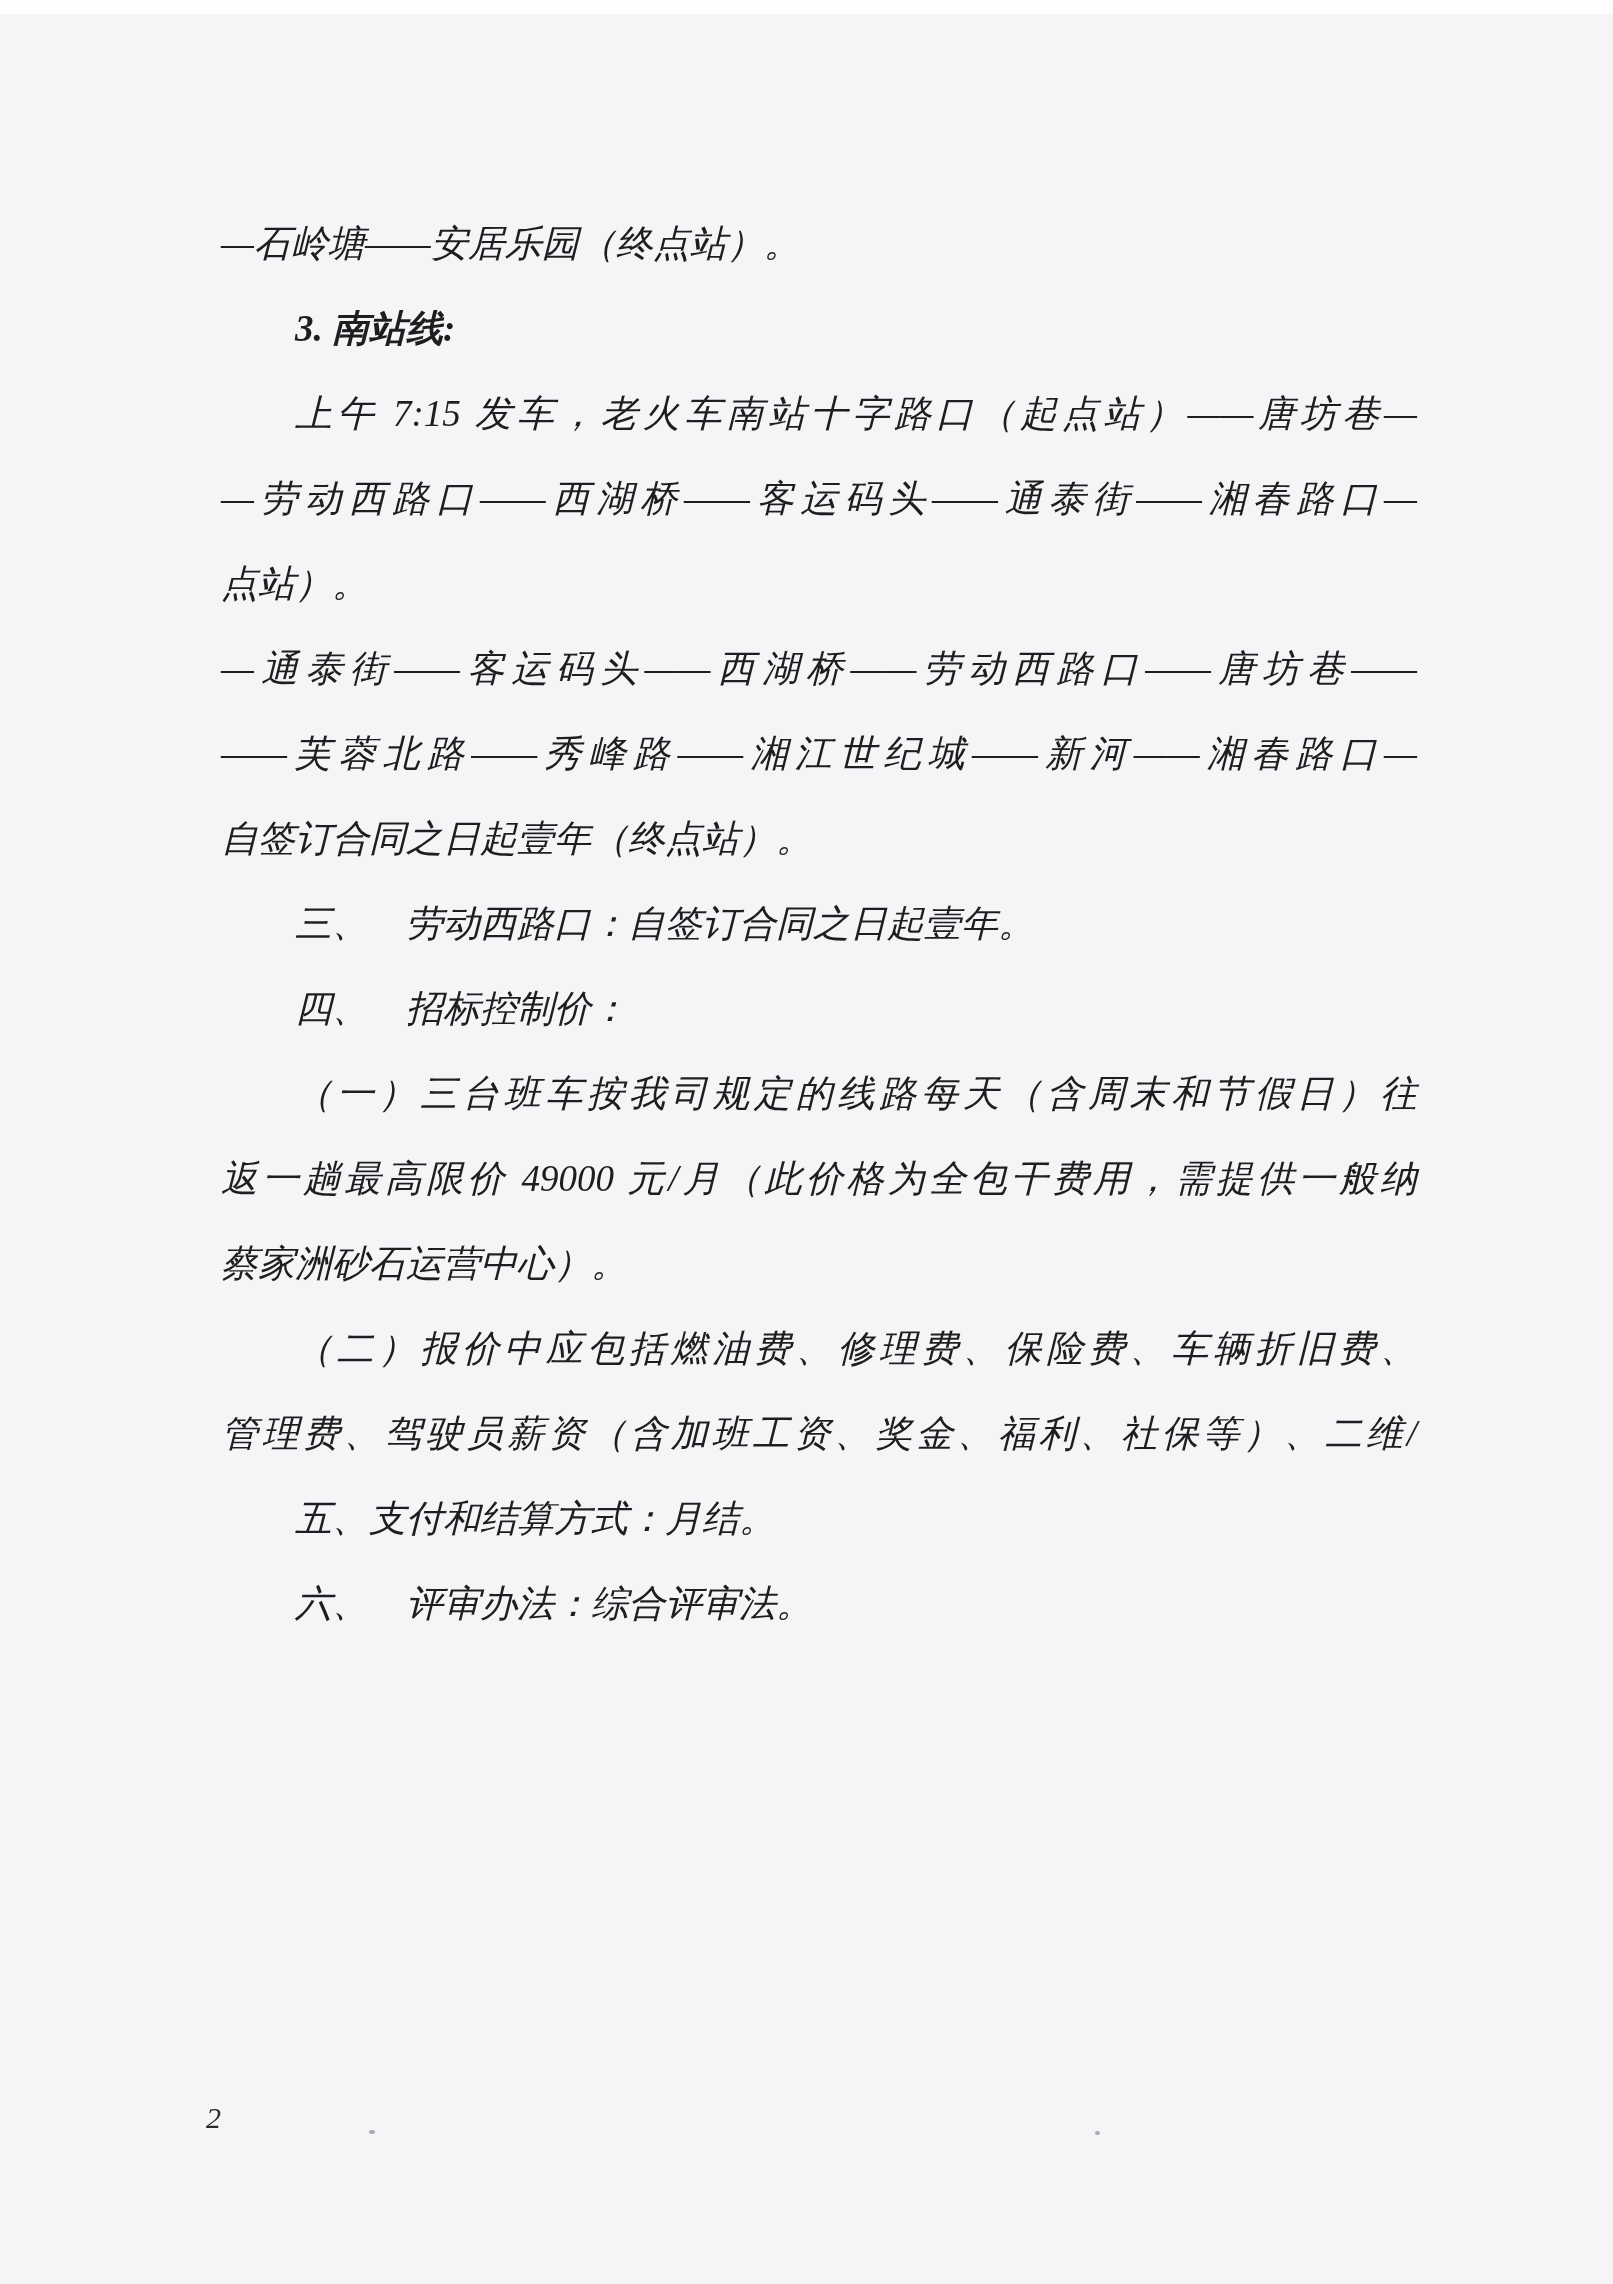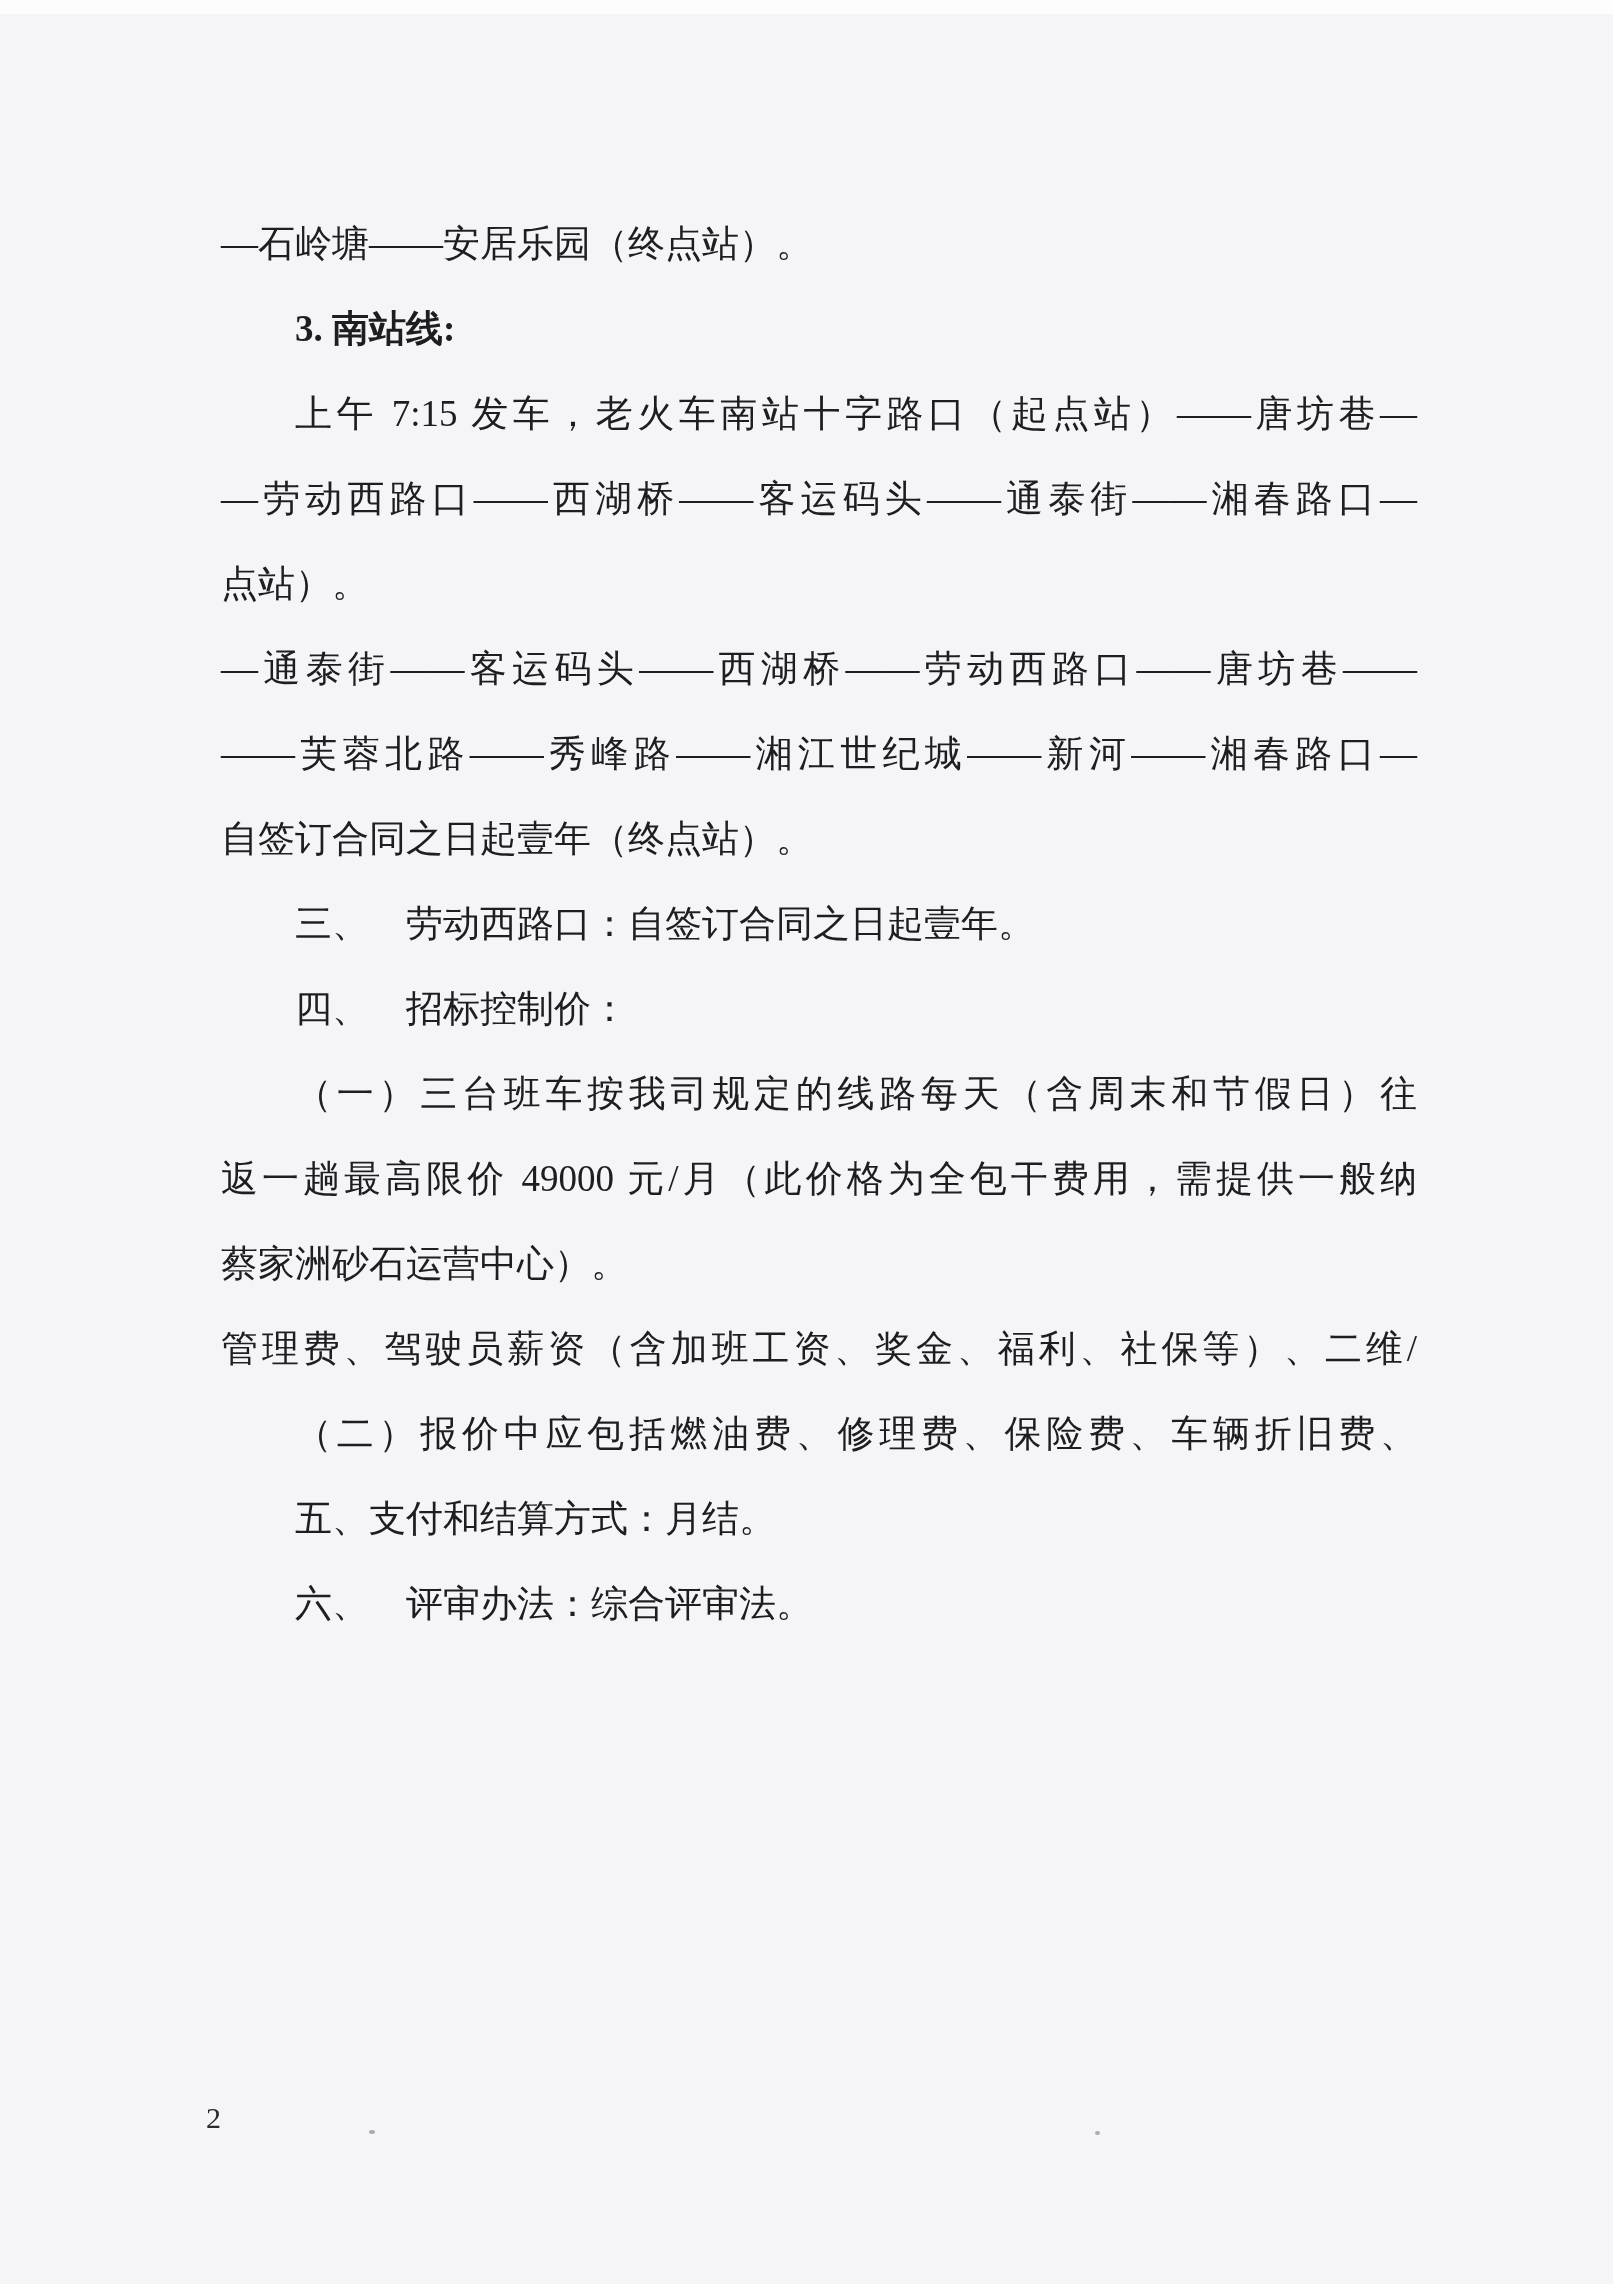--- a/index.html
+++ b/index.html
@@ -8,20 +8,21 @@
     background: #ffffff;
   }
   .page {
     position: relative;
     width: 1613px;
     height: 2285px;
     background: #f5f5f8;
     overflow: hidden;
     font-family: "Liberation Serif", "DejaVu Serif", serif;
     color: #1e1e20;
+    font-style: italic;
   }
   .top-strip {
     position: absolute;
     top: 0; left: 0; right: 0;
     height: 13.7px;
     background: #fdfdfe;
   }
   .text-block {
     position: absolute;
     left: 221px;
@@ -74,22 +75,22 @@
     <div class="ln j">—劳动西路口——西湖桥——客运码头——通泰街——湘春路口—</div>
     <div class="ln">点站）。</div>
     <div class="ln j">—通泰街——客运码头——西湖桥——劳动西路口——唐坊巷——</div>
     <div class="ln j">——芙蓉北路——秀峰路——湘江世纪城——新河——湘春路口—</div>
     <div class="ln">自签订合同之日起壹年（终点站）。</div>
     <div class="ln i">三、　劳动西路口：自签订合同之日起壹年。</div>
     <div class="ln i">四、　招标控制价：</div>
     <div class="ln i j">（一）三台班车按我司规定的线路每天（含周末和节假日）往</div>
     <div class="ln j">返一趟最高限价 49000 元/月（此价格为全包干费用，需提供一般纳</div>
     <div class="ln">蔡家洲砂石运营中心）。</div>
+    <div class="ln i j">（二）报价中应包括燃油费、修理费、保险费、车辆折旧费、</div>
     <div class="ln j">管理费、驾驶员薪资（含加班工资、奖金、福利、社保等）、二维/</div>
-    <div class="ln i j">（二）报价中应包括燃油费、修理费、保险费、车辆折旧费、</div>
     <div class="ln i">五、支付和结算方式：月结。</div>
     <div class="ln i">六、　评审办法：综合评审法。</div>
   </div>
 
   <div class="page-num">2</div>
 
   <div class="speck s1"></div>
   <div class="speck s2"></div>
 </div>
 

